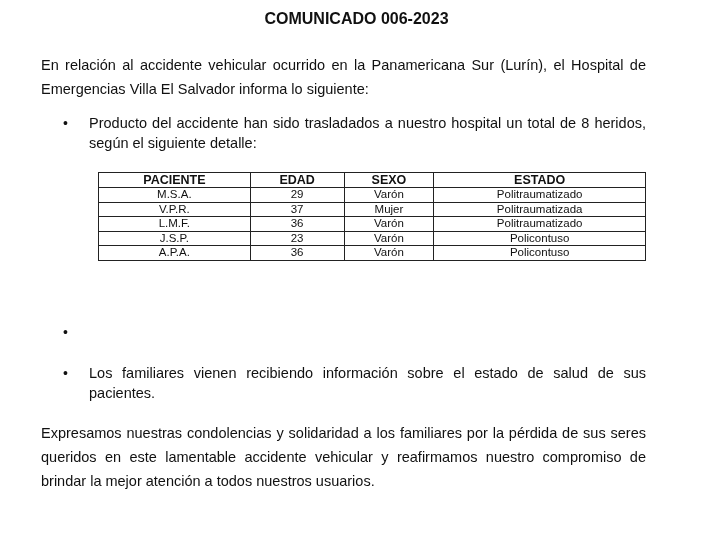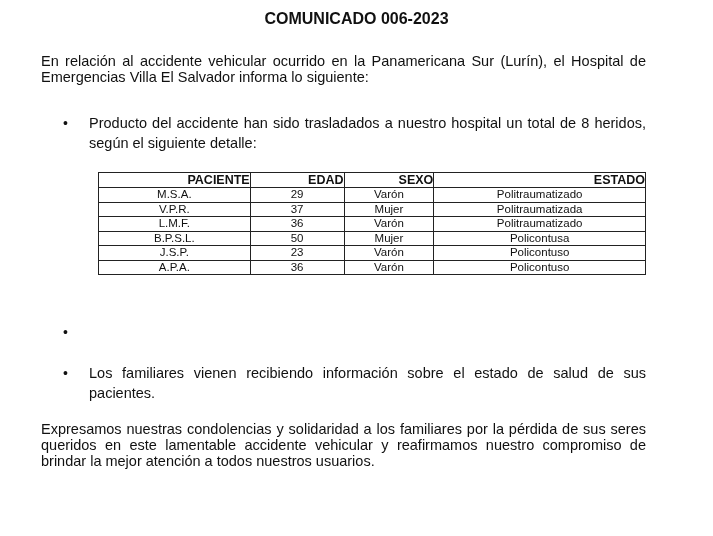--- a/index.html
+++ b/index.html
@@ -1,33 +1,33 @@
 <!DOCTYPE html>
 <html><head>
 <meta charset="utf-8">
 <style>
   html, body { margin: 0; padding: 0; background: #ffffff; }
   body { width: 713px; height: 536px; position: relative; overflow: hidden;
          font-family: "Liberation Sans", sans-serif; color: #111111; }
   .title { position: absolute; left: 0; width: 713px; top: 10px; text-align: center;
            font-size: 16px; font-weight: bold; letter-spacing: 0px; }
-  .para { position: absolute; left: 41px; width: 605px; font-size: 14.5px; line-height: 16px;
+  .para { position: absolute; left: 41px; width: 605px; font-size: 14.5px; line-height: 24px;
           text-align: justify; }
   .intro { top: 53px; }
   .bullet { position: absolute; left: 89px; width: 557px; font-size: 14.5px; line-height: 20px;
             text-align: justify; }
   .bullet .dot { position: absolute; left: -26px; top: 0; font-size: 14px; }
   .b1 { top: 113px; }
   .b2 { top: 322px; }
   .b3 { top: 363px; }
   .closing { top: 421px; }
   table { position: absolute; left: 98px; top: 172px; width: 548px;
           border-collapse: collapse; font-size: 11.5px; }
   th, td { border: 1px solid #222; text-align: center; padding: 0; height: 13.5px; line-height: 13px; }
-  th { font-weight: bold; font-size: 12.5px; height: 14px; text-align: right; }
+  th { font-weight: bold; font-size: 12.5px; height: 14px; }
   col.c1 { width: 152px; } col.c2 { width: 94px; } col.c3 { width: 90px; } col.c4 { width: 212px; }
 </style>
 </head>
 <body>
 
 <div class="title">COMUNICADO 006-2023</div>
 
 <div class="para intro">En relación al accidente vehicular ocurrido en la Panamericana Sur (Lurín), el Hospital de Emergencias Villa El Salvador informa lo siguiente:</div>
 
 <div class="bullet b1">
@@ -63,26 +63,20 @@
       <td>Mujer</td>
       <td>Politraumatizada</td>
     </tr>
     <tr>
       <td>L.M.F.</td>
       <td>36</td>
       <td>Varón</td>
       <td>Politraumatizado</td>
     </tr>
     <tr>
-      <td>B.P.S.L.</td>
-      <td>50</td>
-      <td>Mujer</td>
-      <td>Policontusa</td>
-    </tr>
-    <tr>
       <td>J.S.P.</td>
       <td>23</td>
       <td>Varón</td>
       <td>Policontuso</td>
     </tr>
     <tr>
       <td>A.P.A.</td>
       <td>36</td>
       <td>Varón</td>
       <td>Policontuso</td>

